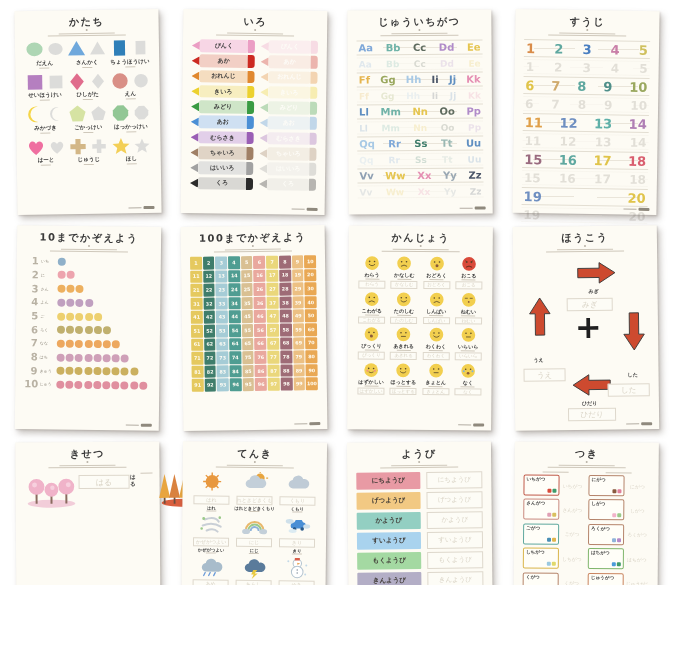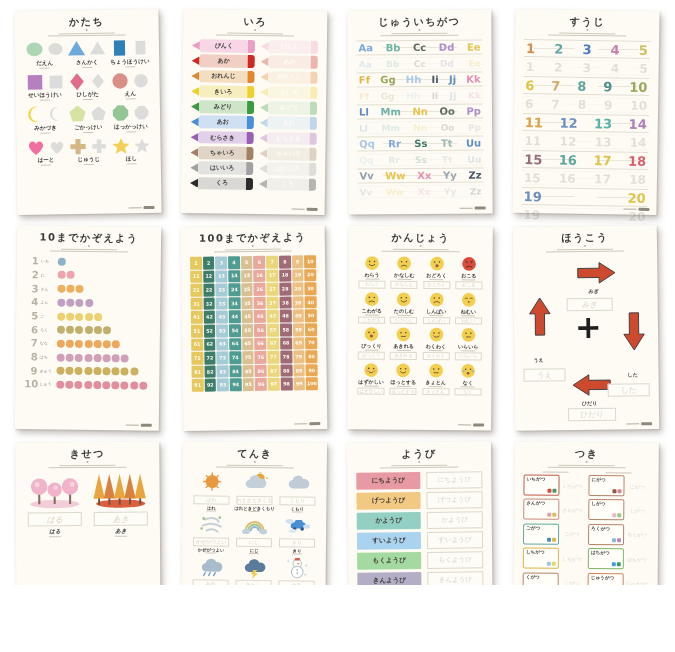--- a/index.html
+++ b/index.html
@@ -52,21 +52,21 @@
   .emo-label{font-size:5px;font-weight:bold;color:#3a3a3a;white-space:nowrap;margin-top:1px;}
   .emo-sub{width:14px;height:1px;background:#cfc8bb;margin:1px 0;}
   .emo-gbox{width:27px;height:7.5px;font-size:4.5px;}
   
   .dir-body{position:relative;height:164px;}
   .dir-label{position:absolute;font-size:5px;font-weight:bold;color:#3a3a3a;}
   .dir-gbox{position:absolute;font-size:7.5px;}
   .dir-plus{position:absolute;font-size:32px;font-weight:bold;color:#1f1f1f;line-height:30px;}
   
   .sea-grid{display:grid;grid-template-columns:repeat(2,1fr);row-gap:6px;column-gap:6px;}
-  .sea-cell{display:flex;flex-direction:column;align-items:center;font-style:italic;}
+  .sea-cell{display:flex;flex-direction:row;}
   .sea-gbox{width:54px;height:14px;font-size:8px;margin-top:3px;}
   .sea-label{font-size:5.5px;font-weight:bold;color:#3a3a3a;margin-top:2px;}
   .sea-sub{width:12px;height:1px;background:#cfc8bb;margin-top:1px;}
   
   .wx-grid{display:grid;grid-template-columns:repeat(3,1fr);row-gap:2px;column-gap:3px;}
   .wx-cell{display:flex;flex-direction:column;align-items:center;}
   .wx-gbox{width:36px;height:8.5px;font-size:5px;margin-top:1px;}
   .wx-label{font-size:4.4px;font-weight:bold;color:#3a3a3a;white-space:nowrap;margin-top:1px;max-width:40px;overflow:hidden;}
   .wx-sub{width:10px;height:1px;background:#cfc8bb;margin-top:.5px;}
   

